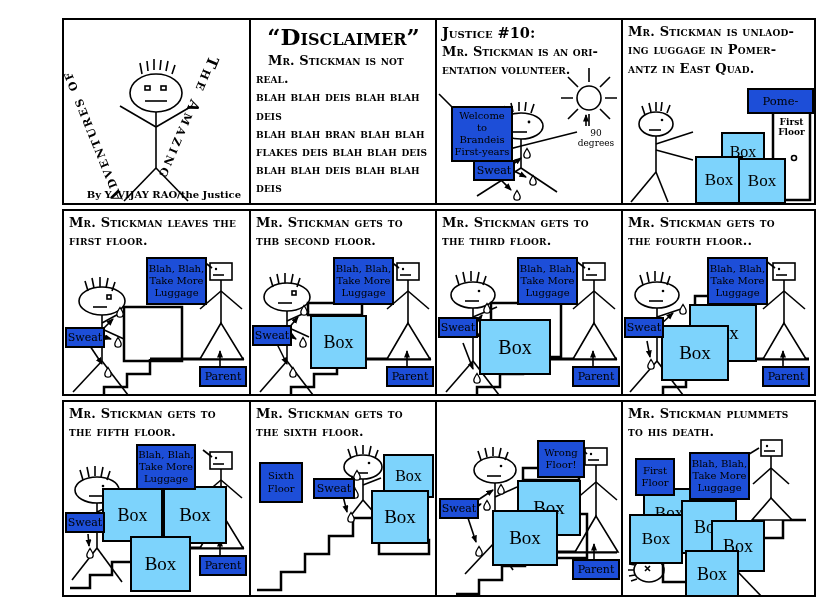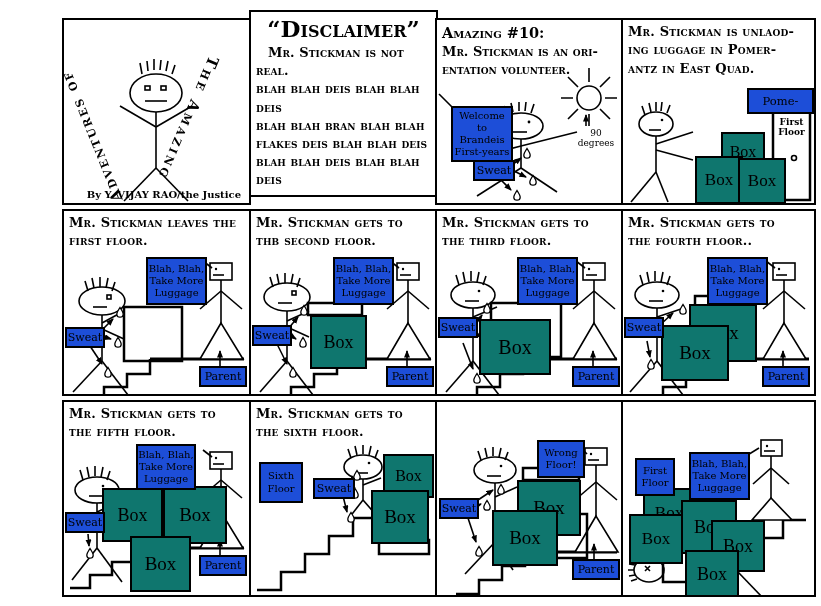--- a/index.html
+++ b/index.html
@@ -13,21 +13,21 @@
   .art line,.art path,.art rect,.art circle,.art ellipse{stroke:#000;fill:none;stroke-width:1.6px}
   .art .fl{fill:#000;stroke:none}
   .art .wf{fill:#fff}
   .art .w2{stroke-width:2.5px}
   .art .w3{stroke-width:3px}
   .art .dr{fill:#fff;stroke-width:1.3px}
   .tag{position:absolute;border:2px solid #000;background:#1d4ed8;display:flex;align-items:center;
        justify-content:center;text-align:center;white-space:pre-line;font-size:11px;line-height:1.22}
   .tag.s9{font-size:10px}
   .tag.s10{font-size:10px}
-  .boxlbl{position:absolute;border:2.5px solid #000;background:#0f766e;display:flex;align-items:center;
+  .boxlbl{position:absolute;border:2.5px solid #000;background:#7dd3fc;display:flex;align-items:center;
        justify-content:center;font-family:"Liberation Serif",serif;font-size:18px}
   .freetxt{position:absolute;white-space:pre-line;text-align:center}
   .t1{position:absolute;left:0;right:0;top:4px;text-align:center;font-weight:bold;
       font-variant:small-caps;font-size:27px;line-height:1}
   .arcL{position:absolute;left:54px;top:172px;transform-origin:0 50%;transform:rotate(-112deg);
         font-weight:bold;font-variant:small-caps;font-size:15px;letter-spacing:2px;white-space:nowrap}
   .arcR{position:absolute;left:150px;top:28px;transform-origin:0 50%;transform:rotate(113deg);
         font-weight:bold;font-variant:small-caps;font-size:15px;letter-spacing:3px;white-space:nowrap}
   .credit{position:absolute;right:8px;bottom:3px;font-size:10px;font-weight:bold}
   .dtitle{position:absolute;left:0;right:0;top:3px;text-align:center;font-weight:bold;
@@ -64,35 +64,35 @@
       <line x1="92" y1="92" x2="92" y2="148"></line>
       <line x1="92" y1="107" x2="56" y2="86"></line>
       <line x1="92" y1="107" x2="128" y2="86"></line>
       <line x1="92" y1="148" x2="60" y2="181"></line>
       <line x1="92" y1="148" x2="124" y2="181"></line>
     </g>
   </svg>
   <div class="credit">By Y. VIJAY RAO/the Justice</div>
 </section>
 
-<section class="panel" style="left:249px;top:10px;width:185px;height:183px">
+<section class="panel" style="left:249px;top:18px;width:185px;height:183px">
   <div class="dtitle">“Disclaimer”</div>
   <div class="dbody">Mr. Stickman is not real.
 blah blah deis blah blah deis
 blah blah bran blah blah
 flakes deis blah blah deis
 blah blah deis blah blah deis
 blah blah deis bran blah deis
 blah blah deis blah blah deis
 blah blah deis. Do not be
 misled to think otherwise.</div>
 </section>
 
 <section class="panel" style="left:435px;top:18px;width:184px;height:183px">
-  <div class="ephead">Amazing #10:</div>
+  <div class="ephead">Justice #10:</div>
   <div class="epcap">Mr. Stickman is an ori-
 entation volunteer.</div>
   <svg class="art">
     <g>
       <circle cx="152" cy="78" r="12"></circle>
       <path d="M152,62 L152,48 M152,94 L152,106 M136,78 L124,78 M168,78 L180,78
                M141,67 L131,57 M163,67 L173,57 M141,89 L131,99 M163,89 L173,99"></path>
     </g>
     <line x1="149" y1="106" x2="149" y2="95" marker-end="url(#ah)"></line>
     <line x1="16" y1="88" x2="2" y2="74"></line>
@@ -466,20 +466,22 @@
   </svg>
   <div class="boxlbl" style="left:80px;top:78px;width:60px;height:52px;font-size:19px">Box</div>
   <div class="boxlbl" style="left:55px;top:108px;width:62px;height:52px;font-size:19px">Box</div>
   <div class="tag s10" style="left:100px;top:38px;width:44px;height:34px">Wrong
 Floor!</div>
   <div class="tag" style="left:2px;top:96px;width:36px;height:17px">Sweat</div>
   <div class="tag" style="left:135px;top:157px;width:44px;height:17px">Parent</div>
 </section>
 
 <section class="panel" style="left:621px;top:400px;width:191px;height:193px">
+  <div class="cap">Mr. Stickman plummets
+to his death.</div>
   <svg class="art">
     <path d="M183,118 L160,118 L160,136 L137,136 L137,154 L114,154 L114,172 L91,172 L91,190" class="w2"></path>
     <g>
       <rect x="138" y="38" width="21" height="16"></rect>
       <circle cx="144" cy="44" r="1.2" class="fl"></circle>
       <line x1="141" y1="49" x2="152" y2="49"></line>
       <line x1="148" y1="54" x2="148" y2="96"></line>
       <line x1="148" y1="66" x2="130" y2="82"></line>
       <line x1="148" y1="66" x2="166" y2="82"></line>
       <path d="M148,96 L129,118 L169,118 Z" class="wf"></path>

